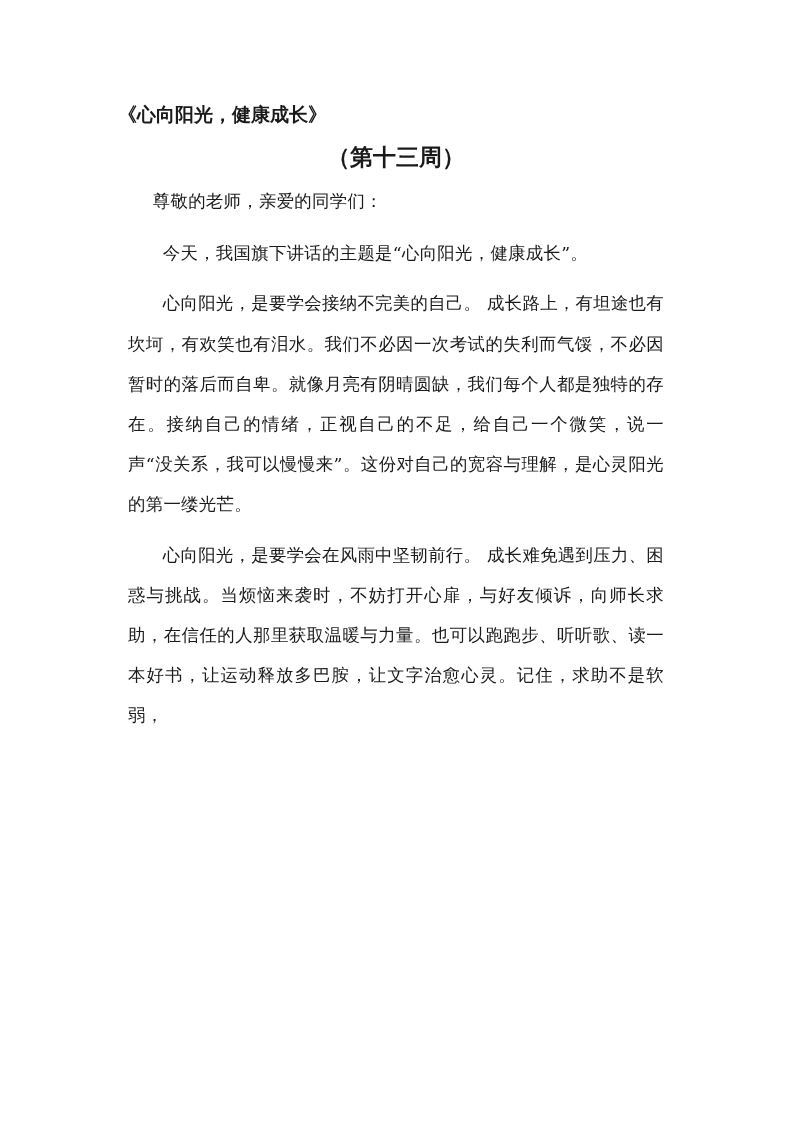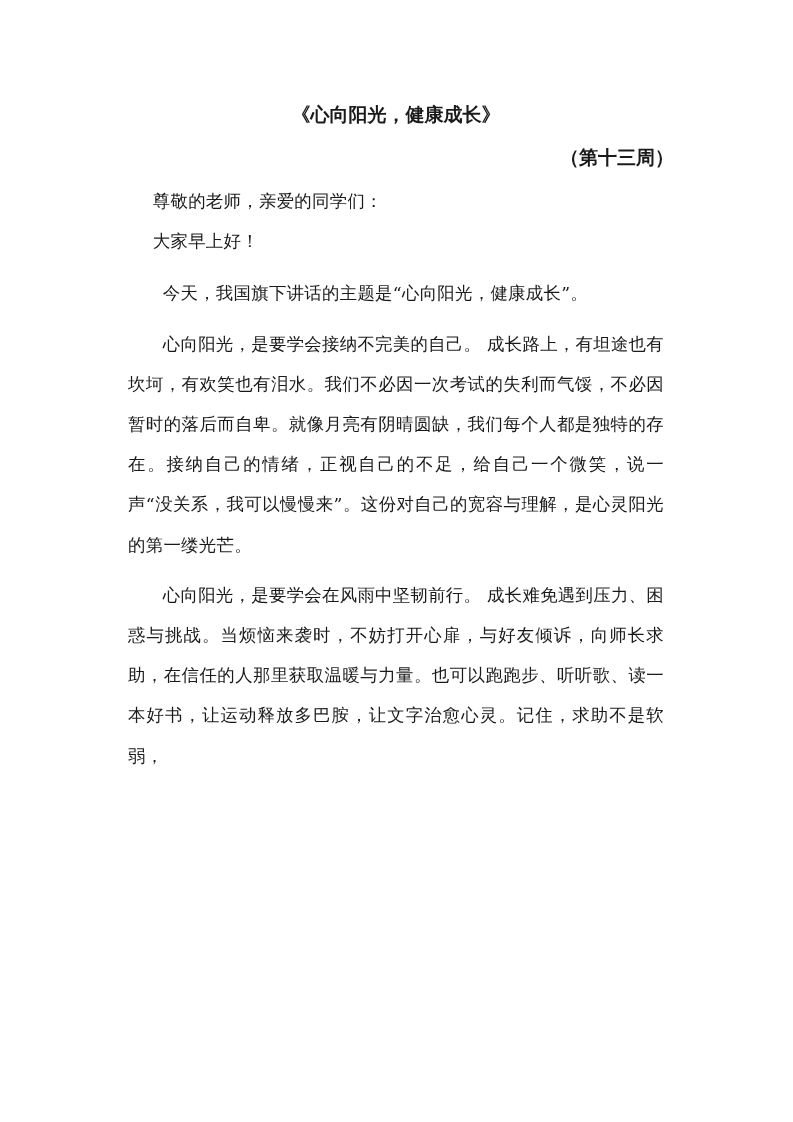--- a/index.html
+++ b/index.html
@@ -1,33 +1,32 @@
 <!DOCTYPE html>
 <html><head>
 <meta charset="utf-8">
 <style>
   html, body { margin: 0; padding: 0; background: #ffffff; }
   body { width: 793px; height: 1122px; position: relative; overflow: hidden;
          font-family: "DejaVu Serif", "Liberation Serif", serif; color: #1a1a1a; }
   .page { position: absolute; left: 118px; top: 95px; width: 556px; }
-  .title { text-align: center; font-weight: bold; font-size: 19px; line-height: 40px;
+  .title { text-align: left; font-weight: bold; font-size: 19px; line-height: 40px;
            margin: 0; font-family: Liberation Serif, serif; }
-  .subtitle { text-align: right; font-weight: bold; font-size: 19px; line-height: 40px;
+  .subtitle { text-align: center; font-weight: bold; font-size: 23px; line-height: 40px;
               margin: 2px 0 0 0; font-family: "DejaVu Sans", "Liberation Sans", sans-serif; }
   .para { font-size: 17.4px; line-height: 40.2px; margin: 10px; text-align: justify;
           text-indent: 2em; letter-spacing: 0.3px; }
   .greeting { font-size: 17.4px; line-height: 40.2px; margin: 0; text-indent: 2em; letter-spacing: 0.3px; font-family: Liberation Mono, monospace; }
   .body-wrap { margin-top: 6px; }
 </style>
 </head>
 <body>
 
 <div class="page">
   <h1 class="title">《心向阳光，健康成长》</h1>
   <h2 class="subtitle">（第十三周）</h2>
   <div class="body-wrap">
     <p class="greeting">尊敬的老师，亲爱的同学们：</p>
-    <p class="greeting">大家早上好！</p>
     <p class="para">今天，我国旗下讲话的主题是“心向阳光，健康成长”。</p>
     <p class="para">心向阳光，是要学会接纳不完美的自己。 成长路上，有坦途也有坎坷，有欢笑也有泪水。我们不必因一次考试的失利而气馁，不必因暂时的落后而自卑。就像月亮有阴晴圆缺，我们每个人都是独特的存在。接纳自己的情绪，正视自己的不足，给自己一个微笑，说一声“没关系，我可以慢慢来”。这份对自己的宽容与理解，是心灵阳光的第一缕光芒。</p>
     <p class="para">心向阳光，是要学会在风雨中坚韧前行。 成长难免遇到压力、困惑与挑战。当烦恼来袭时，不妨打开心扉，与好友倾诉，向师长求助，在信任的人那里获取温暖与力量。也可以跑跑步、听听歌、读一本好书，让运动释放多巴胺，让文字治愈心灵。记住，求助不是软弱，</p>
   </div>
 </div>
 
 </body></html>

